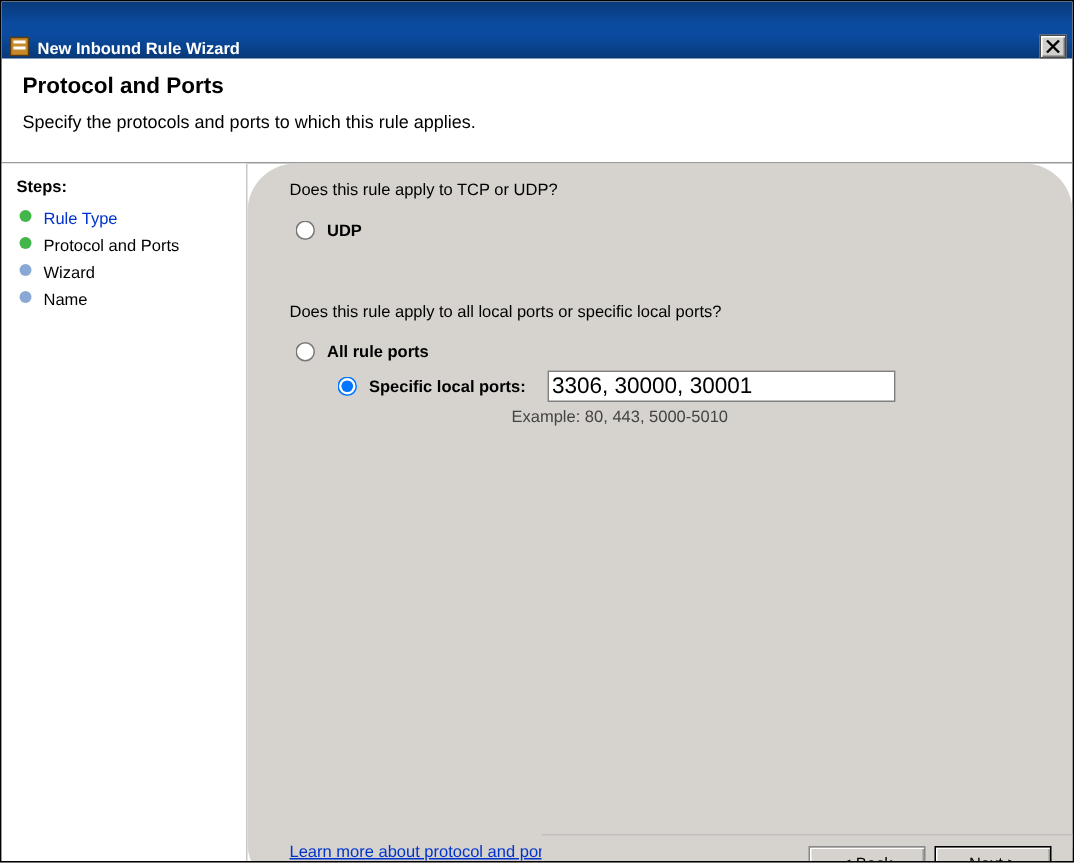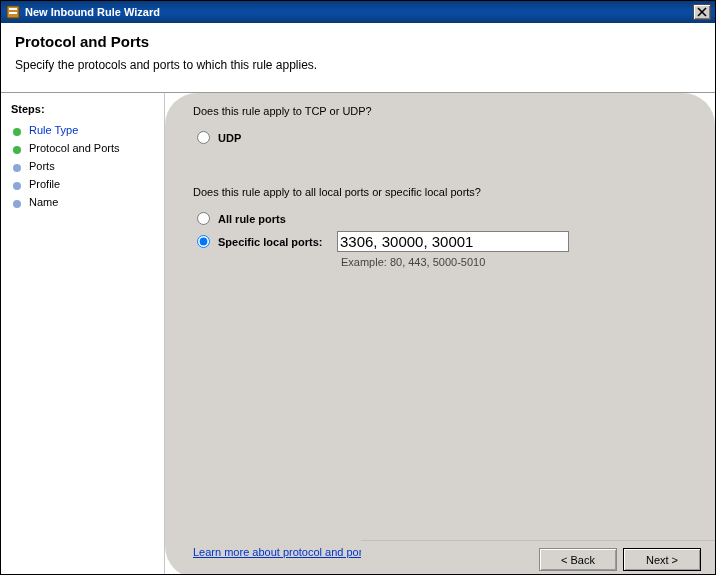--- a/index.html
+++ b/index.html
@@ -9,23 +9,23 @@
     font-size: 11px;
     background: #fff;
     width: 716px;
     height: 575px;
     overflow: hidden;
     border: 1px solid #000;
   }
   .titlebar {
     background: linear-gradient(to bottom, #093a7a, #0a4ba0 40%, #0a4ba0 60%, #083978);
     color: #fff;
-    height: 22px;
-    display: flex;
-    align-items: center;
+    height: 38px;
+    display: flex;
+    align-items: flex-end;
     padding: 0 4px;
     font-weight: bold;
   }
   .titlebar .icon {
     width: 16px; height: 16px;
     margin-right: 4px;
     display: inline-flex; align-items:center; justify-content:center;
   }
   .titlebar .title { flex: 1; }
   .close-btn {
@@ -68,21 +68,21 @@
     border-right: 1px solid #c8c7c5;
     padding: 8px 0;
   }
   .steps-col .steps-title {
     font-weight: bold;
     padding: 2px 10px 6px 10px;
     font-size: 11px;
   }
   .step-item {
     display: flex;
-    align-items: flex-end;
+    align-items: flex-start;
     padding: 3px 10px 3px 12px;
     font-size: 11px;
     cursor: default;
   }
   .bullet {
     width: 8px; height: 8px;
     border-radius: 50%;
     margin-right: 8px;
     flex-shrink: 0;
   }
@@ -121,20 +121,21 @@
   .ports-block { margin-top: 36px; }
   .ports-input-row {
     display: flex;
     align-items: center;
     margin-left: 4px;
   }
   .ports-input-row .radio-label {
     display: flex;
     align-items: center;
     width: 140px;
+    margin-left: 28px;
   }
   .ports-input-row input[type=text] {
     width: 232px;
     font-size: 15px;
     padding: 1px 2px;
     border: 1px solid #7f7f7f;
     background:#fff;
   }
   .example {
     font-size: 11px;
@@ -208,25 +209,21 @@
     <div class="step-item completed">
       <span class="bullet done"></span>
       <span>Rule Type</span>
     </div>
     <div class="step-item current">
       <span class="bullet done"></span>
       <span>Protocol and Ports</span>
     </div>
     <div class="step-item pending">
       <span class="bullet pending"></span>
-      <span>Ports</span>
-    </div>
-    <div class="step-item pending">
-      <span class="bullet pending"></span>
-      <span>Profile</span>
+      <span>Wizard</span>
     </div>
     <div class="step-item pending">
       <span class="bullet pending"></span>
       <span>Name</span>
     </div>
   </div>
 
   <div class="content-col">
     <div class="question">Does this rule apply to TCP or UDP?</div>
     <div class="radio-row bold">

